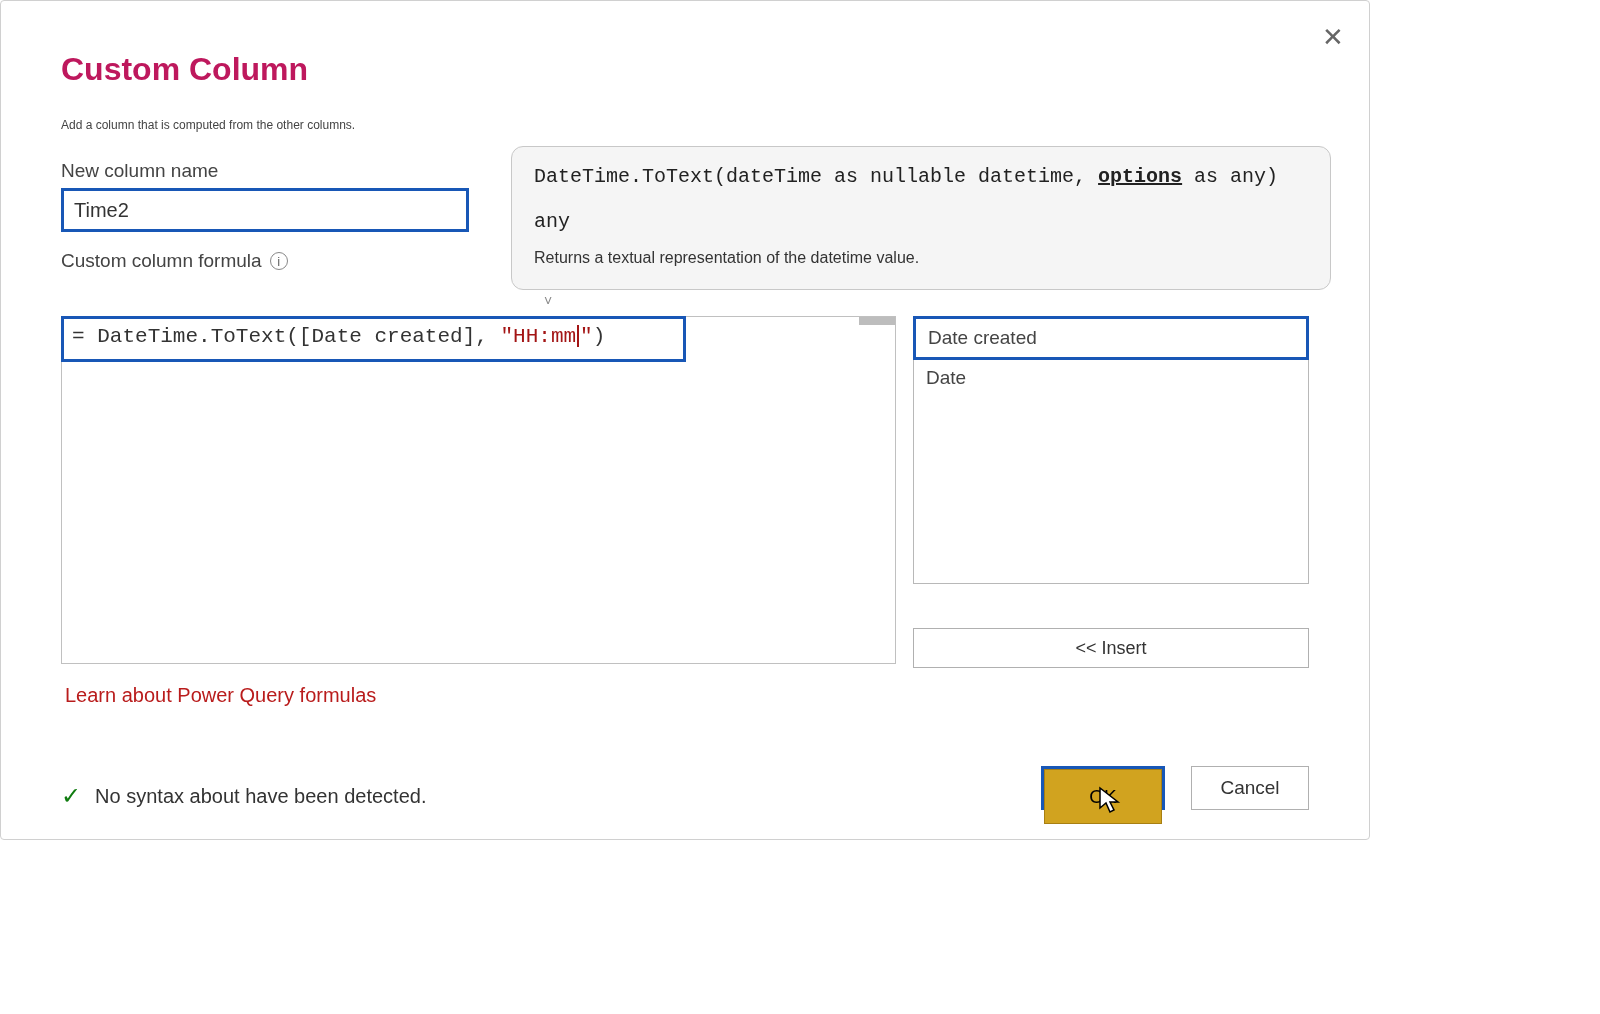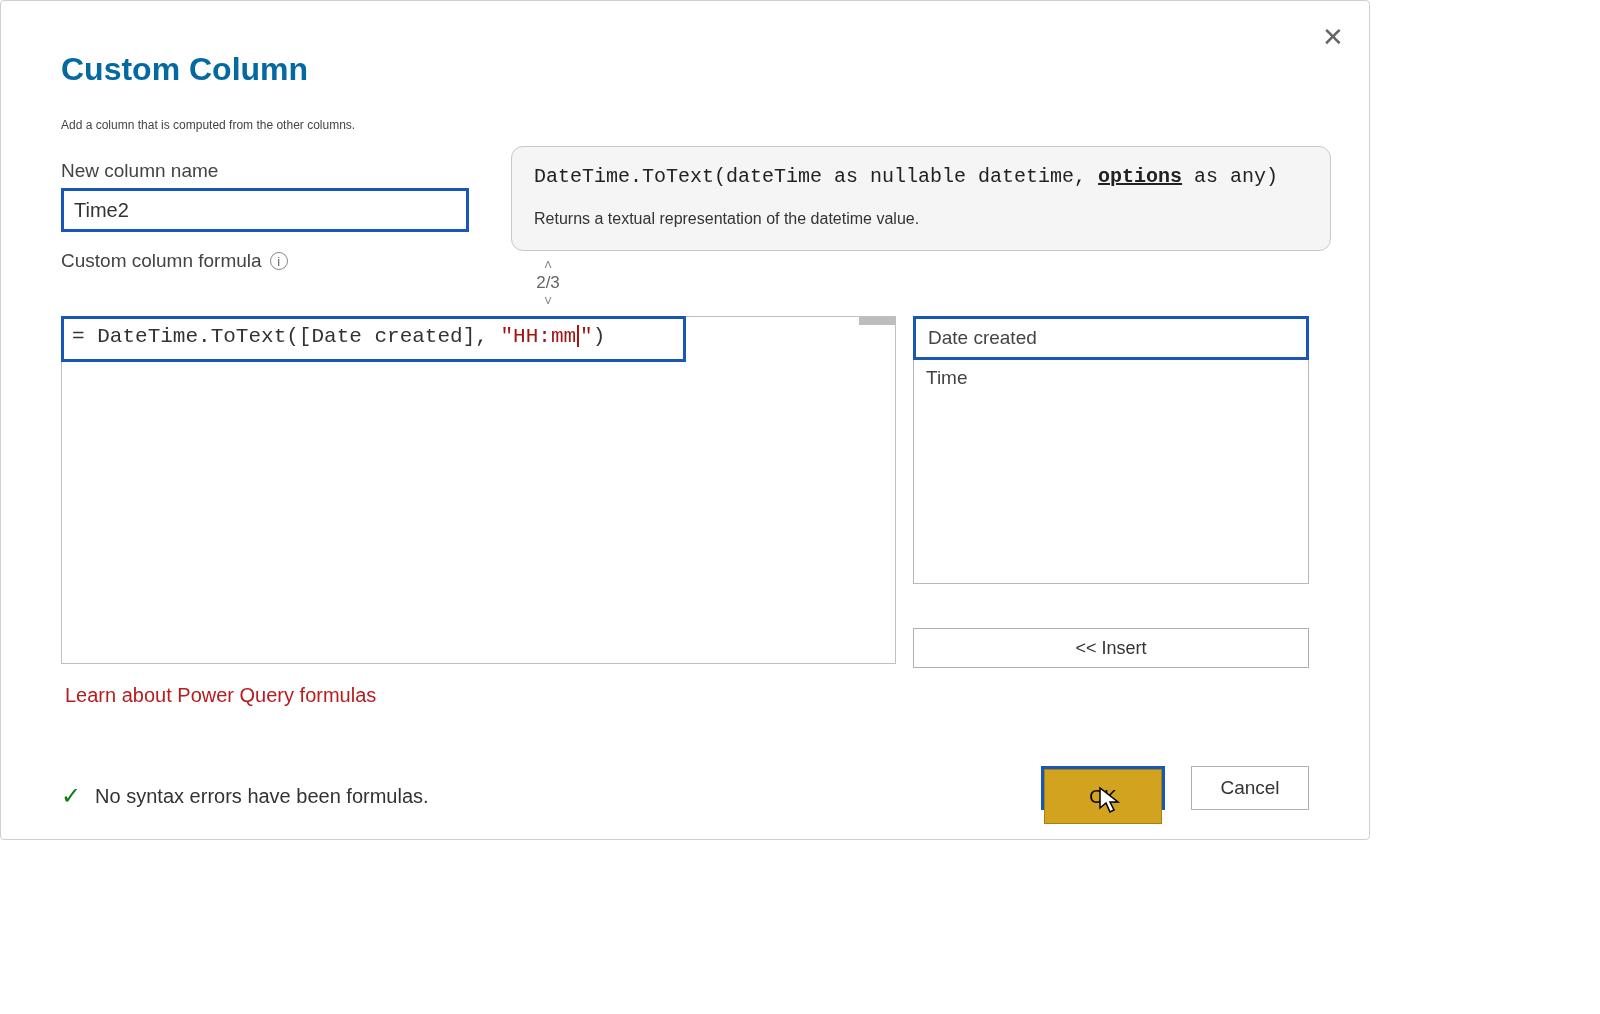--- a/index.html
+++ b/index.html
@@ -31,21 +31,21 @@
     color: #666;
     font-size: 26px;
     line-height: 28px;
     text-align: center;
     font-weight: 300;
     cursor: pointer;
   }
   .title {
     font-size: 32px;
     font-weight: 600;
-    color: #0369a1;
+    color: #be185d;
     margin: 15px 0 30px 0;
   }
   .subtitle {
     font-size: 12px;
     color: #444;
     margin-bottom: 28px;
     position: relative;
     z-index: 1;
   }
   .label {
@@ -272,44 +272,45 @@
     </div>
 
     <div class="formula-area">
       <div class="formula-scrub"></div>
       <span class="eq">= </span><span class="fn">DateTime.ToText([Date created], </span><span class="str">"</span><span class="str">HH:mm</span><span class="cursor"></span><span class="str">"</span><span class="fn">)</span>
     </div>
     <div class="formula-highlight"></div>
 
     <div class="columns-box">
       <div class="item selected">Date created</div>
-      <div class="item">Time</div>
+      <div class="item">Date</div>
     </div>
 
     <button class="insert-btn">&lt;&lt; Insert</button>
 
     <div class="link">Learn about Power Query formulas</div>
 
     <div class="status-row">
       <span class="check">✓</span>
-      <span>No syntax errors have been formulas.</span>
+      <span>No syntax about have been detected.</span>
     </div>
 
     <div class="btn-row">
       <span class="btn primary-wrap">
         <button class="btn primary">OK</button>
       </span>
       <button class="btn">Cancel</button>
     </div>
 
     
     <div class="tooltip">
       <div class="sig">
         <span>DateTime.ToText(dateTime as nullable datetime, </span><span class="param">options</span><span> as any)</span>
       </div>
+      <div class="typ">any</div>
       <div class="desc">Returns a textual representation of the datetime value.</div>
     </div>
 
     
     <svg class="cursor-arrow" style="left:1037px; top:750px;" width="24" height="30" viewBox="0 0 24 30">
       <path d="M2 2 L2 22 L8 17 L12 26 L16 24 L12 16 L20 16 Z" fill="#fff" stroke="#000" stroke-width="1.5"></path>
     </svg>
 
   </div>
 </div>

